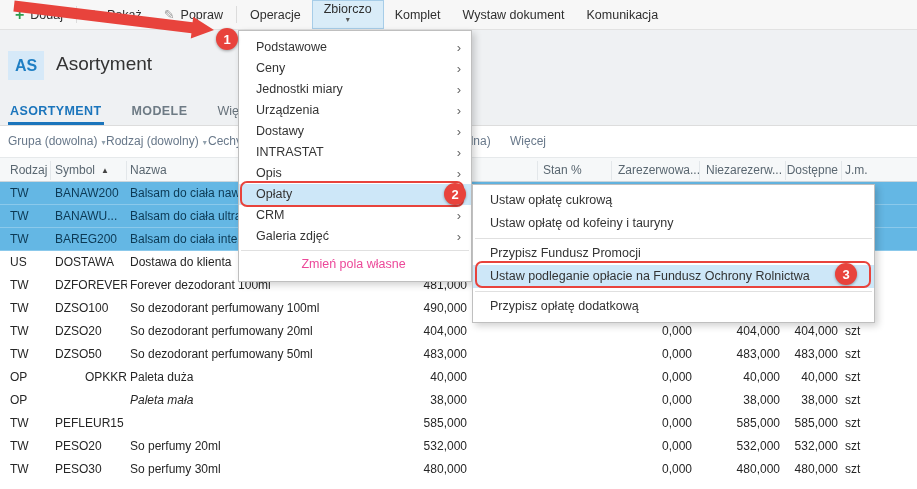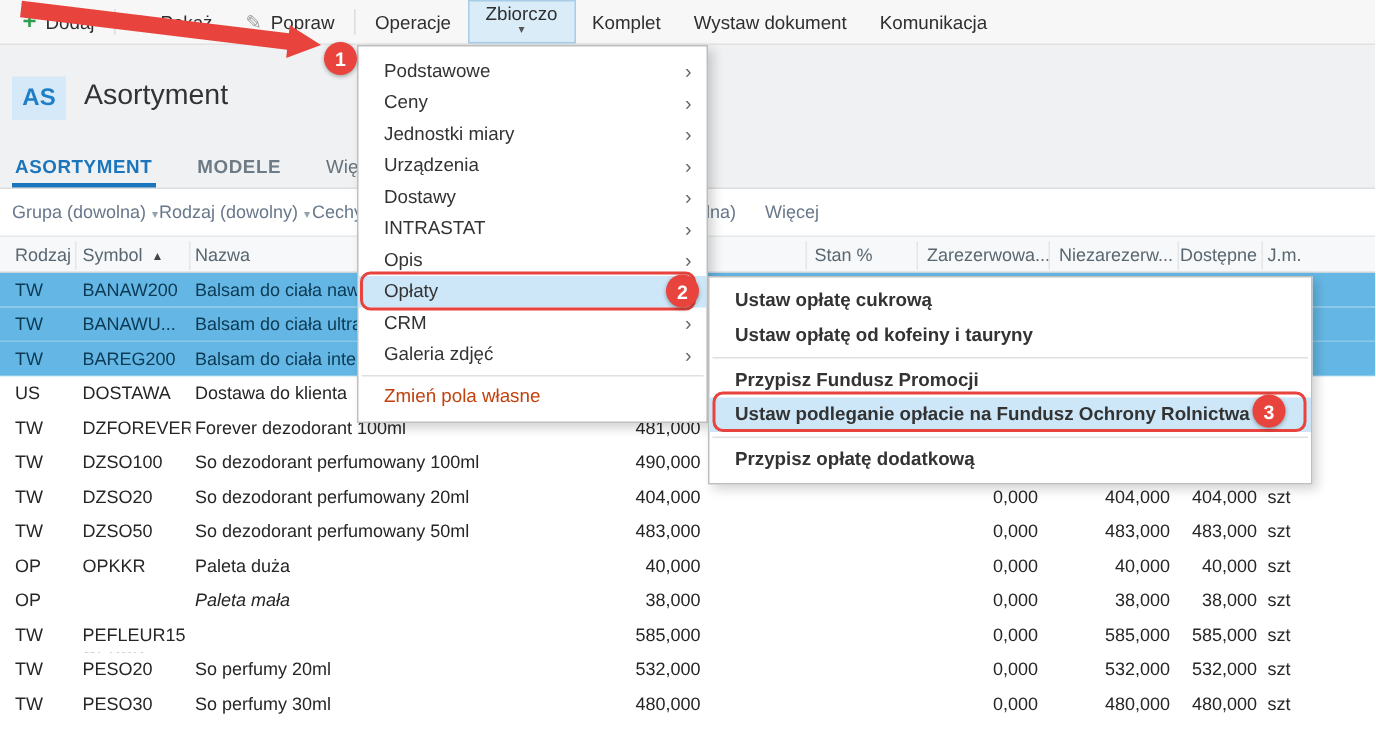--- a/index.html
+++ b/index.html
@@ -49,26 +49,26 @@
   .trow.selected { background:#64b7e4; box-shadow:inset 0 -1px 0 rgba(255,255,255,.25); }
   .cell { position:absolute; top:0; height:23px; line-height:23px; font-size:12px; color:#262626;
           white-space:nowrap; overflow:hidden; }
   .trow.selected .cell { color:#0c3954; }
 
   
   .menu { position:absolute; background:#fff; border:1px solid #bfbfbf;
           box-shadow:3px 3px 7px rgba(0,0,0,.18); padding:6px 0; z-index:10; }
   #zbiorczo-menu { left:238px; top:30px; width:234px; }
   #zbiorczo-menu .menu-item { height:21px; line-height:21px; }
-  #oplaty-submenu { left:472px; top:184px; width:403px; padding:4px 0; z-index:11;font-weight:bold; }
+  #oplaty-submenu { left:472px; top:184px; width:403px; padding:4px 0; z-index:11; }
   #oplaty-submenu .menu-item { height:23px; line-height:23px; }
   .menu-item { position:relative; padding-left:17px; padding-right:20px; font-size:12.5px; color:#333;
                white-space:nowrap; overflow:hidden; cursor:default; }
   .menu-item.hl { background:#cde7f8; }
-  .menu-item.disabled { color:#c2410c; }
+  .menu-item.disabled { color:#ec4899;text-align:center; }
   .sub-arrow { position:absolute; right:10px; top:0; color:#666; font-size:13px; }
   .menu-sep { height:1px; background:#e0e0e0; margin:3px 2px; }
 
   
   .ann-rect { position:absolute; border:2.5px solid #e8433c; border-radius:7px; z-index:20; }
   .badge { position:absolute; width:22px; height:22px; border-radius:50%; background:#e8433c; color:#fff;
            font-size:13px; font-weight:bold; display:flex; align-items:center; justify-content:center;
            box-shadow:0 1px 3px rgba(0,0,0,.35); z-index:30; }
   .ann-arrow { position:absolute; left:0; top:0; z-index:25; }
 </style>
@@ -234,21 +234,21 @@
         <div class="cell" style="left: 130px; width: 272px; text-align: left;">So dezodorant perfumowany 50ml</div>
         <div class="cell" style="left: 405px; width: 62px; text-align: right;">483,000</div>
         <div class="cell" style="left: 520px; width: 80px; text-align: right;"></div>
         <div class="cell" style="left: 618px; width: 74px; text-align: right;">0,000</div>
         <div class="cell" style="left: 706px; width: 74px; text-align: right;">483,000</div>
         <div class="cell" style="left: 788px; width: 50px; text-align: right;">483,000</div>
         <div class="cell" style="left: 845px; width: 36px; text-align: left;">szt</div>
       </div>
       <div class="trow" style="top: 366px;">
         <div class="cell" style="left: 10px; width: 42px; text-align: left;">OP</div>
-        <div class="cell" style="left: 55px; width: 72px; text-align: left;">OPKKR</div>
+        <div class="cell" style="left: 55px; width: 72px; text-align: right;">OPKKR</div>
         <div class="cell" style="left: 130px; width: 272px; text-align: left;">Paleta duża</div>
         <div class="cell" style="left: 405px; width: 62px; text-align: right;">40,000</div>
         <div class="cell" style="left: 520px; width: 80px; text-align: right;"></div>
         <div class="cell" style="left: 618px; width: 74px; text-align: right;">0,000</div>
         <div class="cell" style="left: 706px; width: 74px; text-align: right;">40,000</div>
         <div class="cell" style="left: 788px; width: 50px; text-align: right;">40,000</div>
         <div class="cell" style="left: 845px; width: 36px; text-align: left;">szt</div>
       </div>
       <div class="trow" style="top: 389px;">
         <div class="cell" style="left: 10px; width: 42px; text-align: left;">OP</div>

